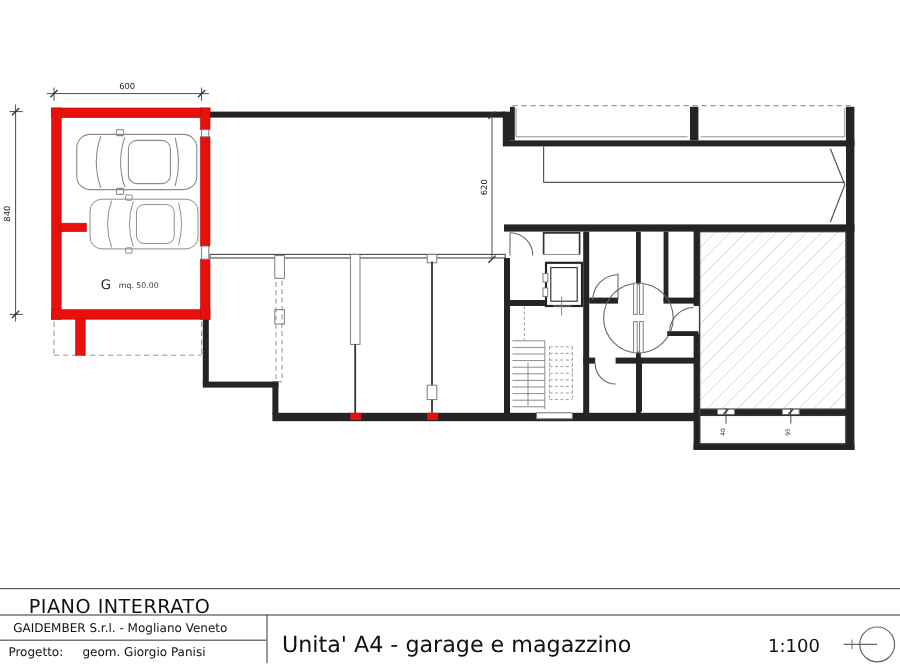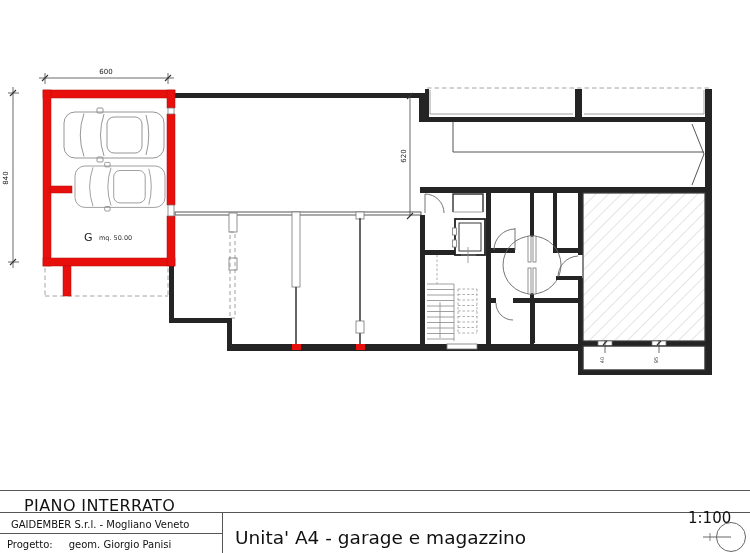--- a/index.html
+++ b/index.html
@@ -20,21 +20,21 @@
   .car{stroke:#8a8a8a;stroke-width:0.9;fill:none;}
   
   .tb-h{position:absolute;left:0;width:750px;height:1px;background:#555;}
   .tb-h3{position:absolute;left:0;width:222px;height:1px;background:#555;}
   .tb-v{position:absolute;left:222px;top:512px;width:1px;height:41px;background:#555;}
   .t-floor{position:absolute;left:24px;top:496px;font-size:16px;letter-spacing:.4px;}
   .t-co{position:absolute;left:11px;top:519px;font-size:10px;}
   .t-prog{position:absolute;left:7px;top:539px;font-size:10px;}
   .t-prog .gap{display:inline-block;width:16px;}
   .t-title{position:absolute;left:235px;top:527px;font-size:18.5px;}
-  .t-scale{position:absolute;left:640px;top:509px;font-size:15px;margin-left:48px;}
+  .t-scale{position:absolute;left:640px;top:529px;font-size:15px;}
 </style>
 </head>
 <body>
 
 <div class="screen">
 
 <svg width="750" height="553" viewBox="0 0 750 553">
   <defs>
     <pattern id="hatch" width="9" height="9" patternUnits="userSpaceOnUse" patternTransform="rotate(45)">
       <line x1="0" y1="0" x2="0" y2="9" stroke="#c9c9c9" stroke-width="1"></line>

